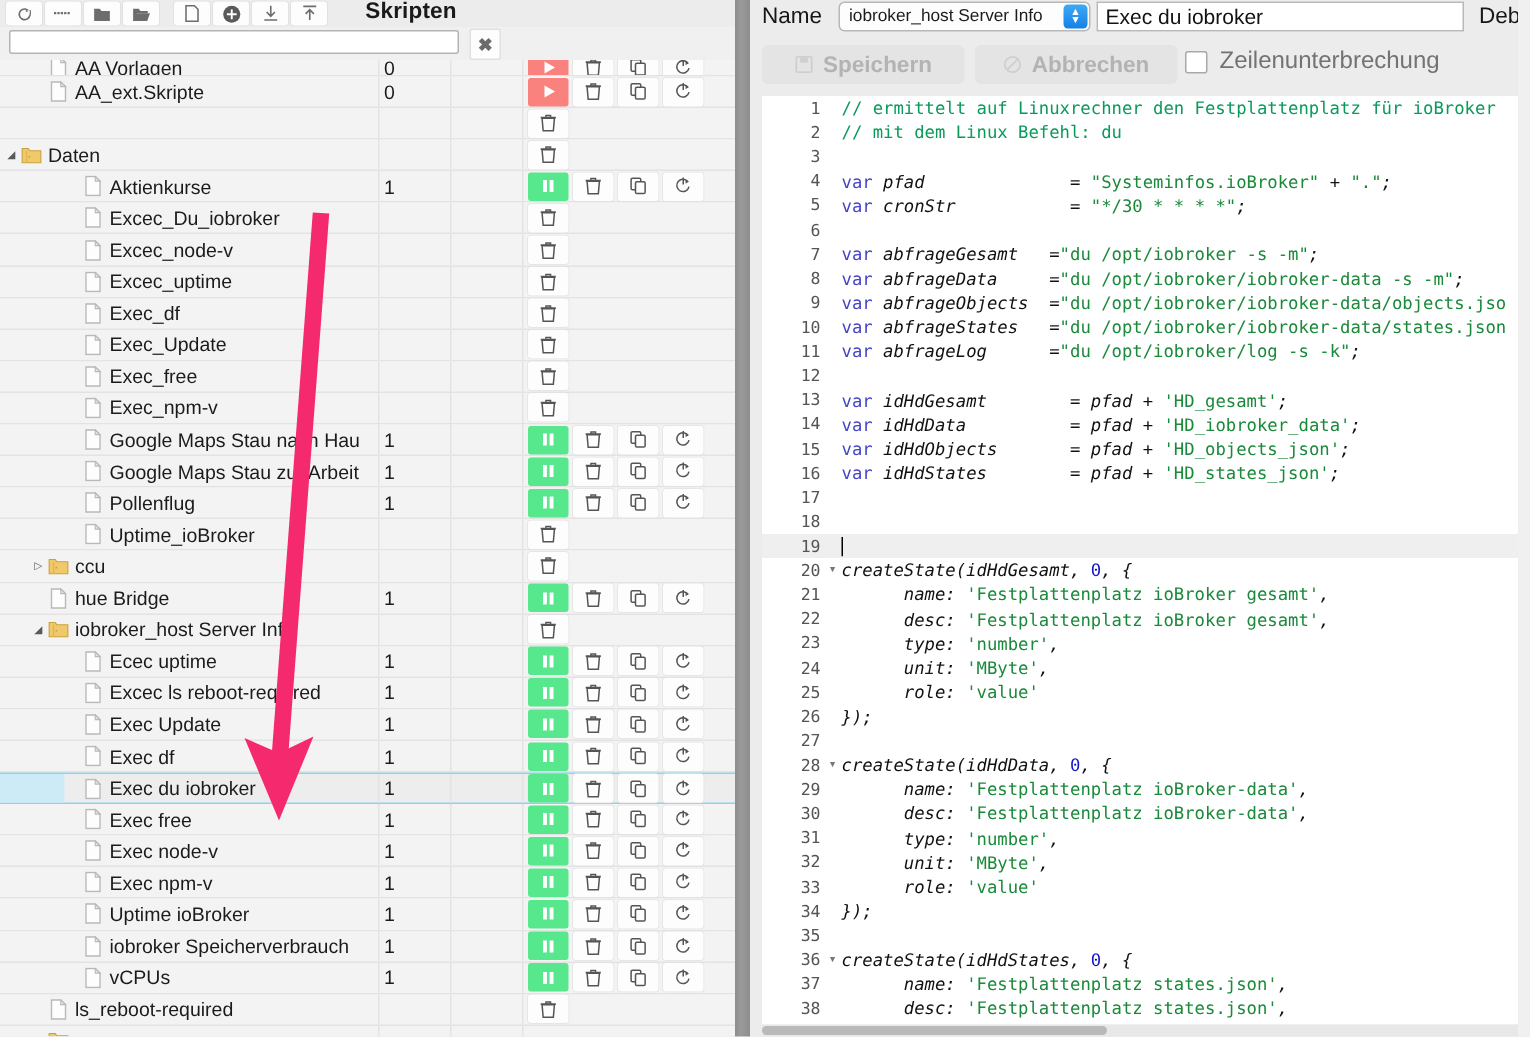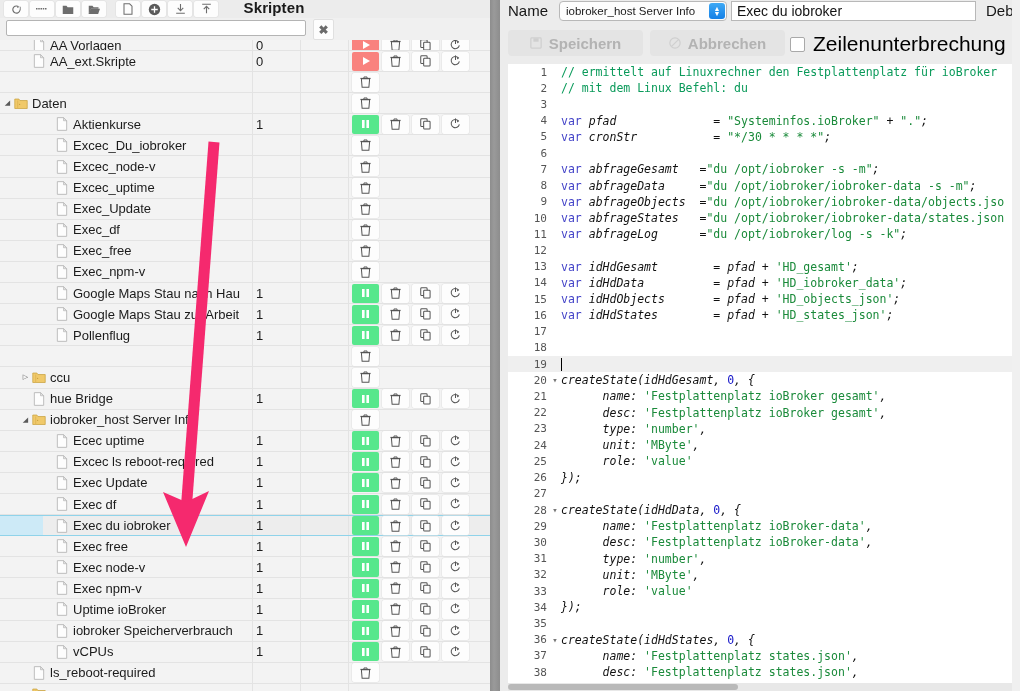--- a/index.html
+++ b/index.html
@@ -158,21 +158,21 @@
   #btn-cancel{left:150px;width:135px;}
   .hbtn .gi{display:flex;align-items:center;color:#cfcfcf;}
   #wrap-check{
     position:absolute;left:290px;top:32px;display:flex;
     align-items:center;gap:8px;
   }
   #wrap-box{
     width:15px;height:15px;background:#fff;border:1px solid #a9a9a9;
     border-radius:2px;box-sizing:border-box;
   }
-  #wrap-text{font-size:21px;color:#000000;}
+  #wrap-text{font-size:16px;color:#737373;}
 
   
   #editor{
     position:absolute;left:8px;top:64px;width:512px;height:619px;
     background:#fff;overflow:hidden;
     font-family:"DejaVu Sans Mono",monospace;
   }
   .cl{
     position:relative;height:16.22px;display:flex;align-items:center;
     white-space:pre;font-size:11.5px;
@@ -529,46 +529,46 @@
           <div class="vline" style="left: 300px;"></div>
           <div class="vline" style="left: 348px;"></div>
           <div class="cellname" style="left: 43px; width: 209px;">
             <span class="twisty"></span>
             <span class="ico">
               <svg width="12" height="14" viewBox="0 0 12 15">
                 <path d="M1 0.7h6.6L11 4v10.3H1z" fill="#fdfdfd" stroke="#b9b9b9" stroke-width="1"></path>
                 <path d="M7.6 0.7 11 4H7.6z" fill="#e6e6e6" stroke="#b9b9b9" stroke-width="0.8"></path>
               </svg>
             </span>
+            <span class="lbl">Exec_df</span>
+          </div>
+          <div class="count" style="padding-left: 4px;"></div>
+          <div class="acts">
+            <div class="ab">
+              <svg width="11" height="12" viewBox="0 0 12 13">
+                <path d="M1.5 3h9l-0.8 9.2H2.3z" fill="none" stroke="#555" stroke-width="1.1"></path>
+                <path d="M0.5 2.6h11" stroke="#555" stroke-width="1.2"></path>
+                <path d="M4.3 1h3.4v1.6H4.3z" fill="none" stroke="#555" stroke-width="1"></path>
+              </svg>
+            </div>
+          </div>
+        </div>
+        <div class="row">
+          <div class="vline" style="left: 252px;"></div>
+          <div class="vline" style="left: 300px;"></div>
+          <div class="vline" style="left: 348px;"></div>
+          <div class="cellname" style="left: 43px; width: 209px;">
+            <span class="twisty"></span>
+            <span class="ico">
+              <svg width="12" height="14" viewBox="0 0 12 15">
+                <path d="M1 0.7h6.6L11 4v10.3H1z" fill="#fdfdfd" stroke="#b9b9b9" stroke-width="1"></path>
+                <path d="M7.6 0.7 11 4H7.6z" fill="#e6e6e6" stroke="#b9b9b9" stroke-width="0.8"></path>
+              </svg>
+            </span>
             <span class="lbl">Exec_Update</span>
-          </div>
-          <div class="count" style="padding-left: 4px;"></div>
-          <div class="acts">
-            <div class="ab">
-              <svg width="11" height="12" viewBox="0 0 12 13">
-                <path d="M1.5 3h9l-0.8 9.2H2.3z" fill="none" stroke="#555" stroke-width="1.1"></path>
-                <path d="M0.5 2.6h11" stroke="#555" stroke-width="1.2"></path>
-                <path d="M4.3 1h3.4v1.6H4.3z" fill="none" stroke="#555" stroke-width="1"></path>
-              </svg>
-            </div>
-          </div>
-        </div>
-        <div class="row">
-          <div class="vline" style="left: 252px;"></div>
-          <div class="vline" style="left: 300px;"></div>
-          <div class="vline" style="left: 348px;"></div>
-          <div class="cellname" style="left: 43px; width: 209px;">
-            <span class="twisty"></span>
-            <span class="ico">
-              <svg width="12" height="14" viewBox="0 0 12 15">
-                <path d="M1 0.7h6.6L11 4v10.3H1z" fill="#fdfdfd" stroke="#b9b9b9" stroke-width="1"></path>
-                <path d="M7.6 0.7 11 4H7.6z" fill="#e6e6e6" stroke="#b9b9b9" stroke-width="0.8"></path>
-              </svg>
-            </span>
-            <span class="lbl">Exec_df</span>
           </div>
           <div class="count" style="padding-left: 4px;"></div>
           <div class="acts">
             <div class="ab">
               <svg width="11" height="12" viewBox="0 0 12 13">
                 <path d="M1.5 3h9l-0.8 9.2H2.3z" fill="none" stroke="#555" stroke-width="1.1"></path>
                 <path d="M0.5 2.6h11" stroke="#555" stroke-width="1.2"></path>
                 <path d="M4.3 1h3.4v1.6H4.3z" fill="none" stroke="#555" stroke-width="1"></path>
               </svg>
             </div>
@@ -753,20 +753,30 @@
                 <path d="M6 0.4v5" stroke="#555" stroke-width="1.1"></path>
                 <path d="M7.6 2.2 9.8 3.3 7.8 4.8z" fill="#555"></path>
               </svg>
             </div>
           </div>
         </div>
         <div class="row">
           <div class="vline" style="left: 252px;"></div>
           <div class="vline" style="left: 300px;"></div>
           <div class="vline" style="left: 348px;"></div>
+          <div class="cellname" style="left: 43px; width: 209px;">
+            <span class="twisty"></span>
+            <span class="ico">
+              <svg width="12" height="14" viewBox="0 0 12 15">
+                <path d="M1 0.7h6.6L11 4v10.3H1z" fill="#fdfdfd" stroke="#b9b9b9" stroke-width="1"></path>
+                <path d="M7.6 0.7 11 4H7.6z" fill="#e6e6e6" stroke="#b9b9b9" stroke-width="0.8"></path>
+              </svg>
+            </span>
+            <span class="lbl">Uptime_ioBroker</span>
+          </div>
           <div class="count" style="padding-left: 4px;"></div>
           <div class="acts">
             <div class="ab">
               <svg width="11" height="12" viewBox="0 0 12 13">
                 <path d="M1.5 3h9l-0.8 9.2H2.3z" fill="none" stroke="#555" stroke-width="1.1"></path>
                 <path d="M0.5 2.6h11" stroke="#555" stroke-width="1.2"></path>
                 <path d="M4.3 1h3.4v1.6H4.3z" fill="none" stroke="#555" stroke-width="1"></path>
               </svg>
             </div>
           </div>

